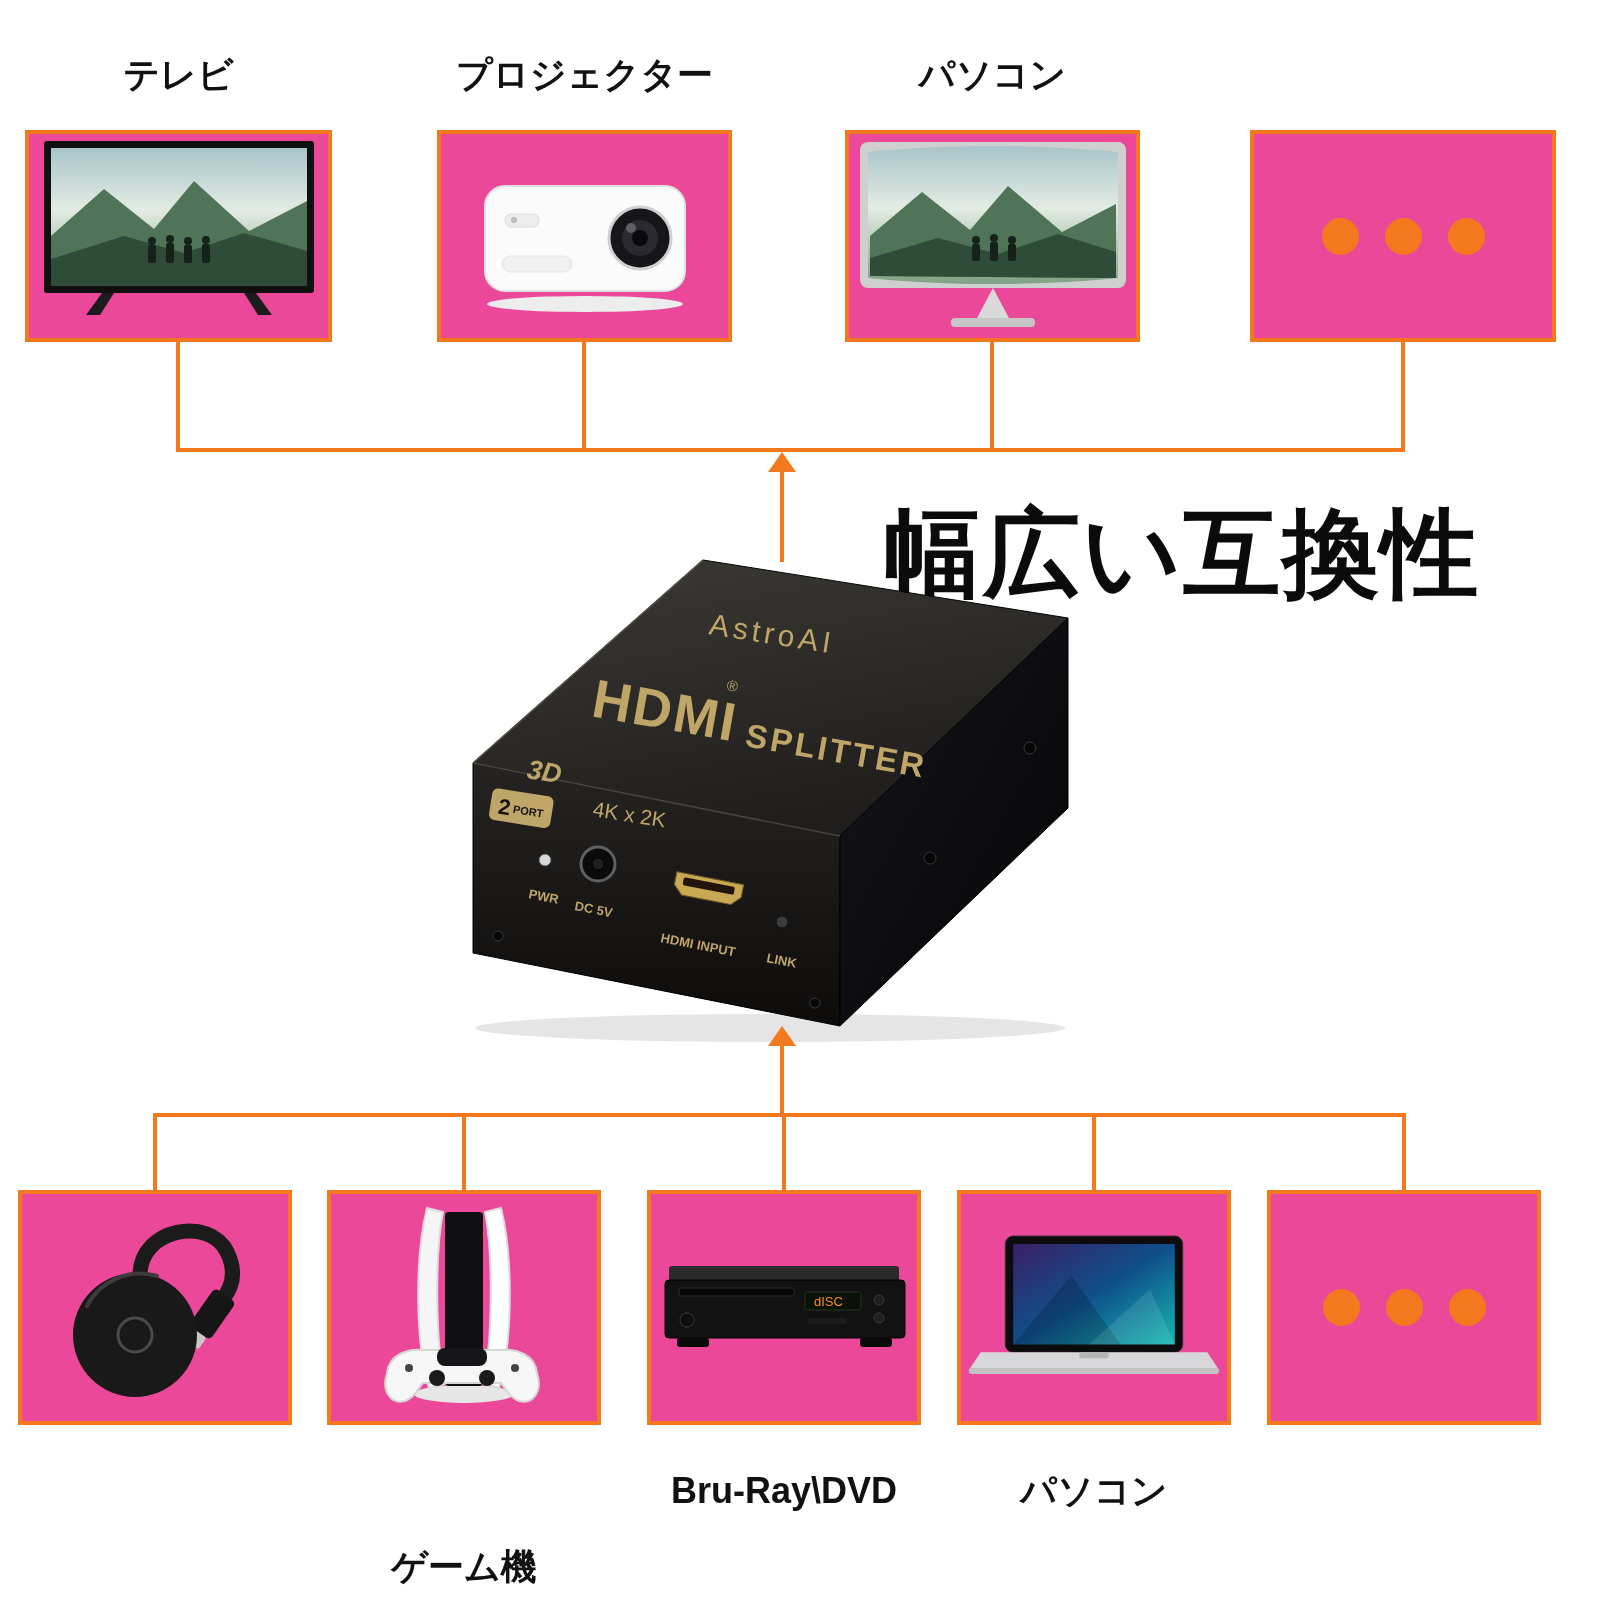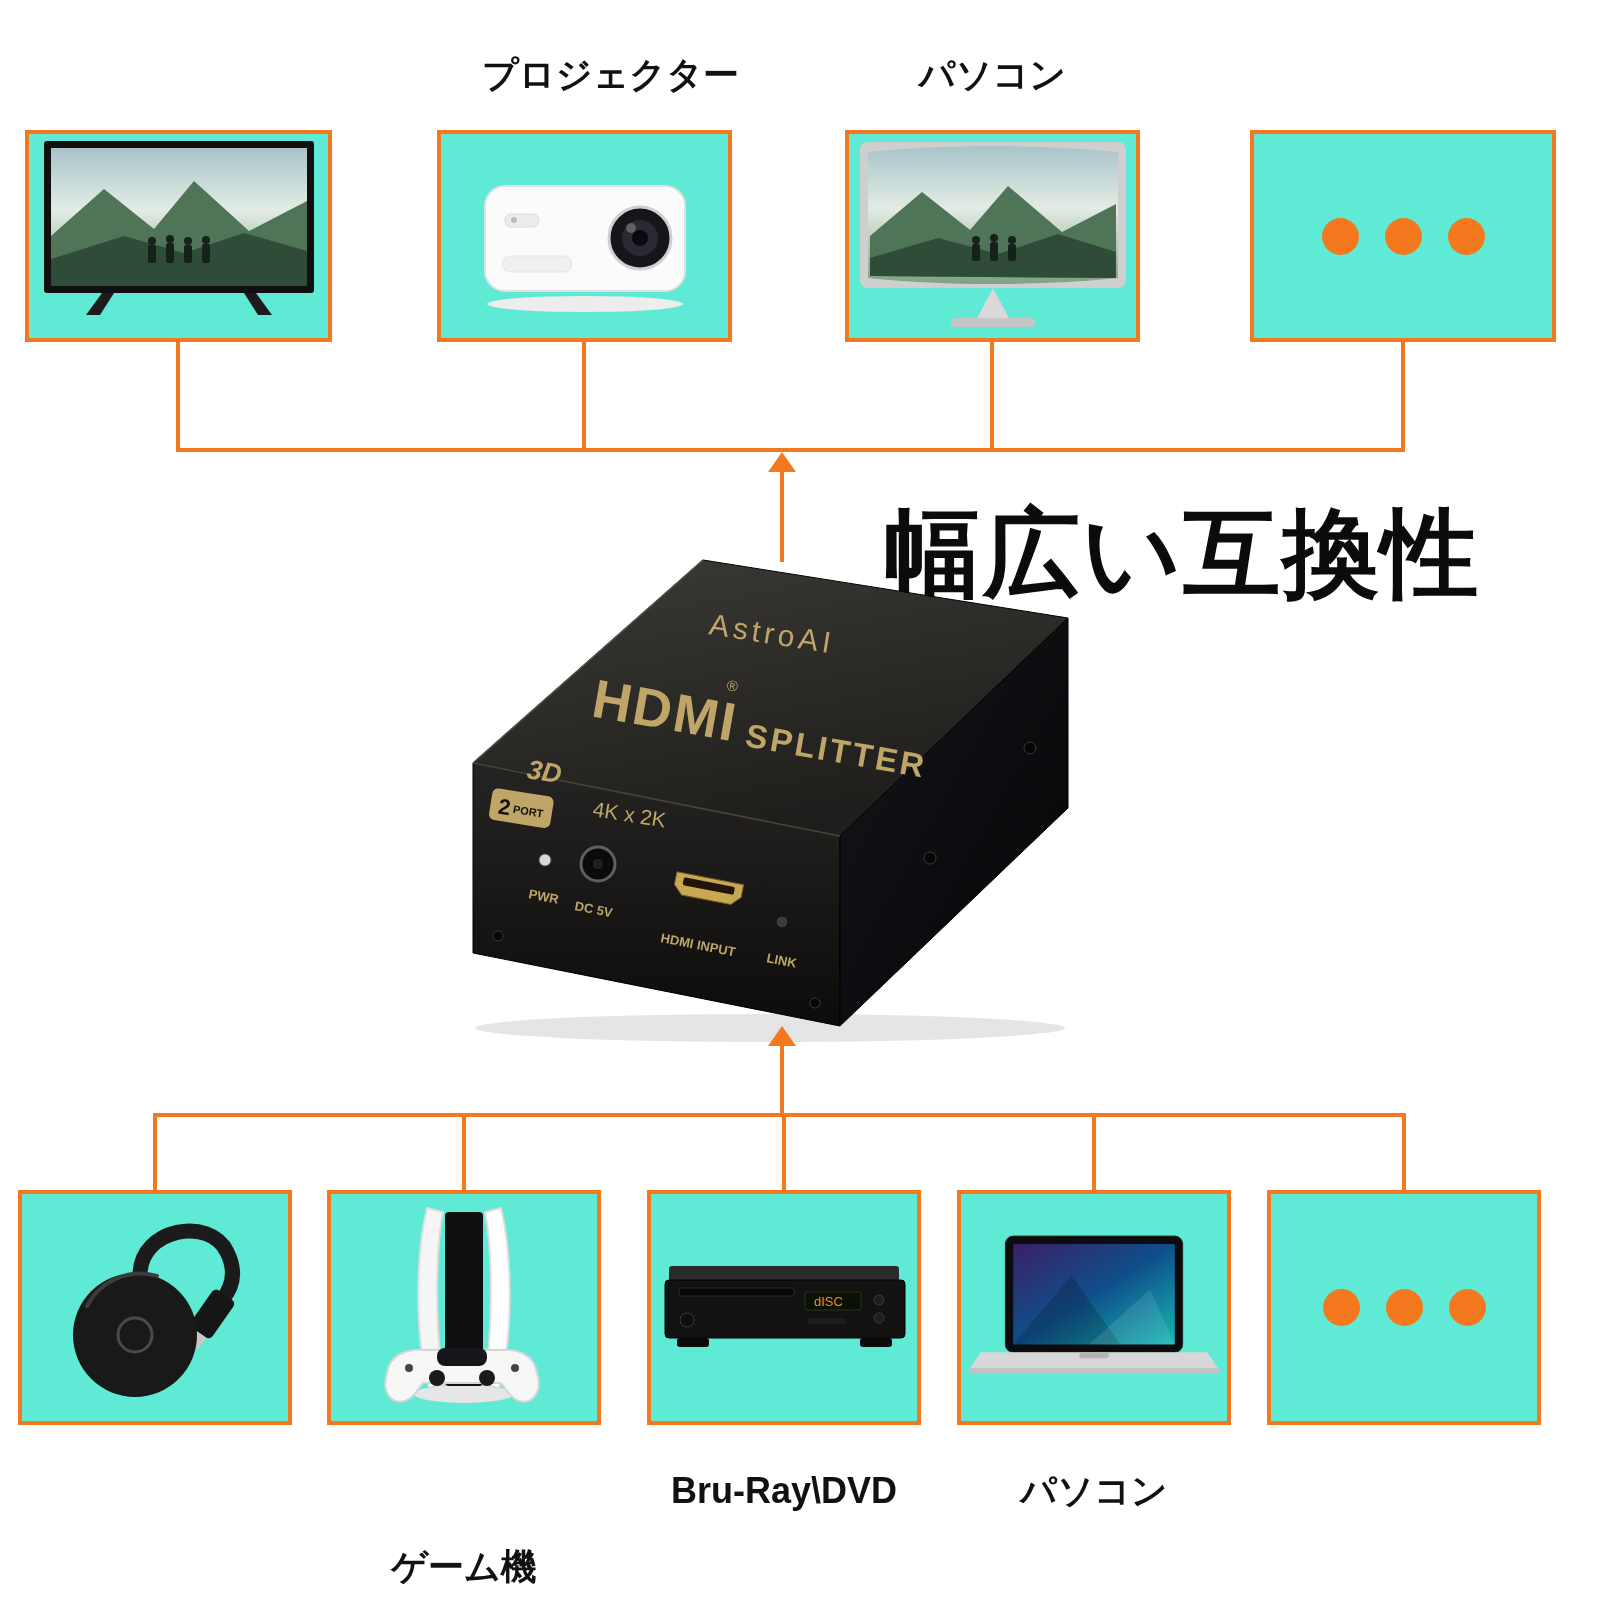--- a/index.html
+++ b/index.html
@@ -1,40 +1,41 @@
 <!DOCTYPE html>
 <html><head>
 <meta charset="utf-8">
 <style>
   :root{ --orange:#f4791e; --gold:#bfa567; }
   html,body{margin:0;padding:0;background:#fff;}
   .canvas{position:relative;width:1600px;height:1600px;background:#fff;overflow:hidden;
           font-family:"Liberation Sans","DejaVu Sans",sans-serif;color:#111;}
-  .device-box{position:absolute;border:4px solid var(--orange);background:#5eead4;
+  .device-box{position:absolute;border:4px solid var(--orange);background:#ec4899;
               display:flex;align-items:center;justify-content:center;box-sizing:border-box;}
   .hline,.vline{position:absolute;background:var(--orange);}
   .arrow-up{position:absolute;width:0;height:0;border-left:14px solid transparent;
             border-right:14px solid transparent;border-bottom:20px solid var(--orange);}
   .dev-label{position:absolute;font-size:36px;font-weight:bold;color:#111;
              text-align:center;line-height:46px;}
   .headline{position:absolute;left:884px;top:490px;font-size:97px;font-weight:bold;
             color:#0b0b0b;letter-spacing:2px;white-space:nowrap;font-family:Liberation Serif, serif;}
   .dots{display:flex;gap:26px;}
   .dot{width:37px;height:37px;border-radius:50%;background:var(--orange);}
   .splitter{position:absolute;left:460px;top:548px;}
   .gold{fill:var(--gold);}
   svg{display:block;}
   svg text{font-family:"Liberation Sans","DejaVu Sans",sans-serif;}
 </style>
 </head>
 <body>
 
 <div class="canvas">
 
-  <div class="dev-label" style="left:463px;top:52px;width:295px">プロジェクター</div>
+  <div class="dev-label" style="left:25px;top:52px;width:307px">テレビ</div>
+  <div class="dev-label" style="left:437px;top:52px;width:295px">プロジェクター</div>
   <div class="dev-label" style="left:845px;top:52px;width:295px">パソコン</div>
 
   <div class="device-box" style="left:25px;top:130px;width:307px;height:212px">
     <svg width="270" height="190" viewBox="0 0 270 190">
       <defs>
         <linearGradient id="g-sky" x1="0" y1="0" x2="0" y2="1">
           <stop offset="0" stop-color="#a8c4c9"></stop>
             <stop offset="0.45" stop-color="#e3ece4"></stop>
             <stop offset="1" stop-color="#7fa183"></stop>
         </linearGradient>

